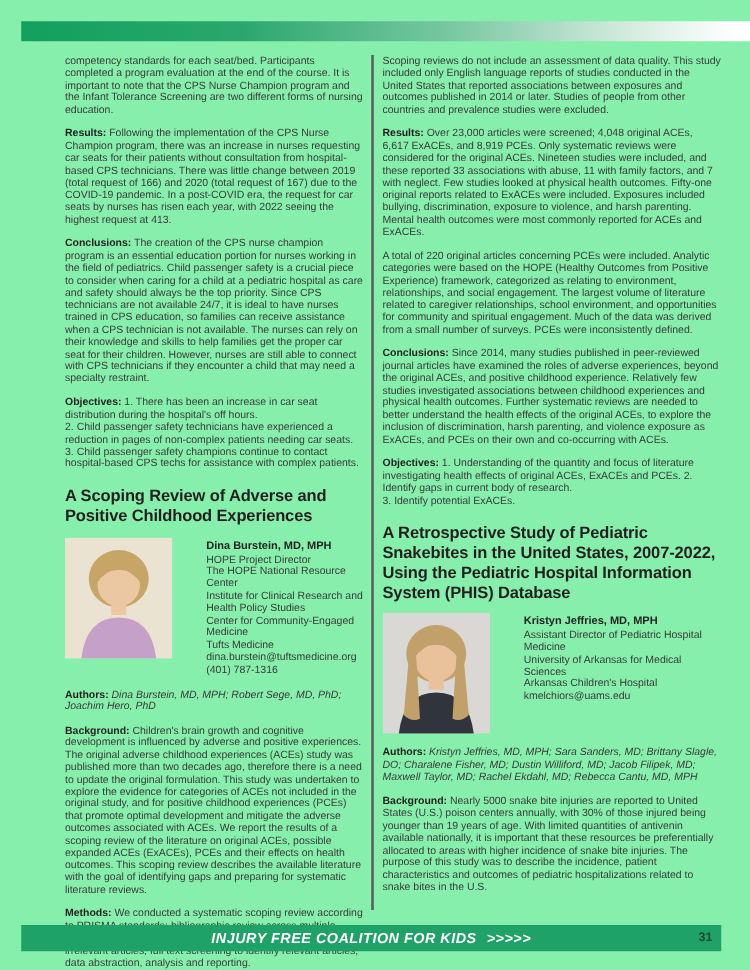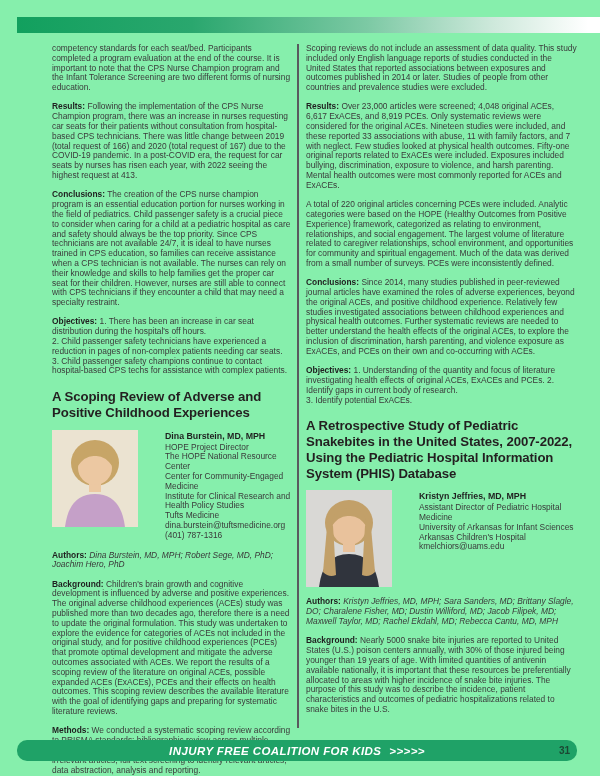--- a/index.html
+++ b/index.html
@@ -59,22 +59,22 @@
             <path d="M13 97 Q17 64 43 64 Q69 64 73 97 Z" fill="#c5a0c8"></path>
             <rect x="37" y="46" width="12" height="16" fill="#ecc8a2"></rect>
             <circle cx="43" cy="38" r="17" fill="#ecc8a2"></circle>
             <path d="M25 37 Q26 18 43 18 Q60 18 61 37 Q53 25 43 26 Q33 25 25 37 Z" fill="#c7a567"></path>
           </svg>
         </div>
         <div class="author-info">
           <div class="author-name">Dina Burstein, MD, MPH</div>
           <div>HOPE Project Director</div>
           <div>The HOPE National Resource Center</div>
+          <div>Institute for Clinical Research and Health Policy Studies</div>
           <div>Center for Community-Engaged Medicine</div>
-          <div>Institute for Clinical Research and Health Policy Studies</div>
           <div>Tufts Medicine</div>
           <div>dina.burstein@tuftsmedicine.org</div>
           <div>(401) 787-1316</div>
         </div>
       </div>
       <div class="para italic-text"><span class="label">Authors:</span> <span class="body">Dina Burstein, MD, MPH; Robert Sege, MD, PhD; Joachim Hero, PhD</span></div>
       <div class="para"><span class="label">Background:</span> <span class="body">Children's brain growth and cognitive development is influenced by adverse and positive experiences. The original adverse childhood experiences (ACEs) study was published more than two decades ago, therefore there is a need to update the original formulation. This study was undertaken to explore the evidence for categories of ACEs not included in the original study, and for positive childhood experiences (PCEs) that promote optimal development and mitigate the adverse outcomes associated with ACEs. We report the results of a scoping review of the literature on original ACEs, possible expanded ACEs (ExACEs), PCEs and their effects on health outcomes. This scoping review describes the available literature with the goal of identifying gaps and preparing for systematic literature reviews.</span></div>
       <div class="para"><span class="label">Methods:</span> <span class="body">We conducted a systematic scoping review according to PRISMA standards: bibliographic review across multiple databases, screening of titles and abstracts to eliminate irrelevant articles, full text screening to identify relevant articles, data abstraction, analysis and reporting.</span></div>
     </div>
   <div class="divider" style="background: rgb(89, 90, 94);"></div>
@@ -95,26 +95,26 @@
             <rect x="37" y="46" width="12" height="16" fill="#e9c29c"></rect>
             <circle cx="43" cy="38" r="17" fill="#e9c29c"></circle>
             <path d="M25 37 Q26 18 43 18 Q60 18 61 37 Q53 25 43 26 Q33 25 25 37 Z" fill="#c2a069"></path>
             <path d="M22 26 L17 82 Q23 88 30 85 L27 36 Z" fill="#c2a069"></path>
             <path d="M64 26 L69 82 Q63 88 56 85 L59 36 Z" fill="#c2a069"></path>
           </svg>
         </div>
         <div class="author-info">
           <div class="author-name">Kristyn Jeffries, MD, MPH</div>
           <div>Assistant Director of Pediatric Hospital Medicine</div>
-          <div>University of Arkansas for Infant Sciences</div>
+          <div>University of Arkansas for Medical Sciences</div>
           <div>Arkansas Children's Hospital</div>
           <div>kmelchiors@uams.edu</div>
         </div>
       </div>
       <div class="para italic-text"><span class="label">Authors:</span> <span class="body">Kristyn Jeffries, MD, MPH; Sara Sanders, MD; Brittany Slagle, DO; Charalene Fisher, MD; Dustin Williford, MD; Jacob Filipek, MD; Maxwell Taylor, MD; Rachel Ekdahl, MD; Rebecca Cantu, MD, MPH</span></div>
       <div class="para"><span class="label">Background:</span> <span class="body">Nearly 5000 snake bite injuries are reported to United States (U.S.) poison centers annually, with 30% of those injured being younger than 19 years of age. With limited quantities of antivenin available nationally, it is important that these resources be preferentially allocated to areas with higher incidence of snake bite injuries. The purpose of this study was to describe the incidence, patient characteristics and outcomes of pediatric hospitalizations related to snake bites in the U.S.</span></div>
     </div>
 
-  <div class="footer-bar" style="background: rgb(31, 162, 103); border-radius: 10px;">
+  <div class="footer-bar" style="background: rgb(31, 162, 103);">
     <span class="footer-text"><span>INJURY FREE COALITION FOR KIDS</span><span class="footer-chevrons">&gt;&gt;&gt;&gt;&gt;</span></span>
     <span class="page-number" style="color: rgb(28, 71, 51);">31</span>
   </div>
 </div>
 
 </body></html>

